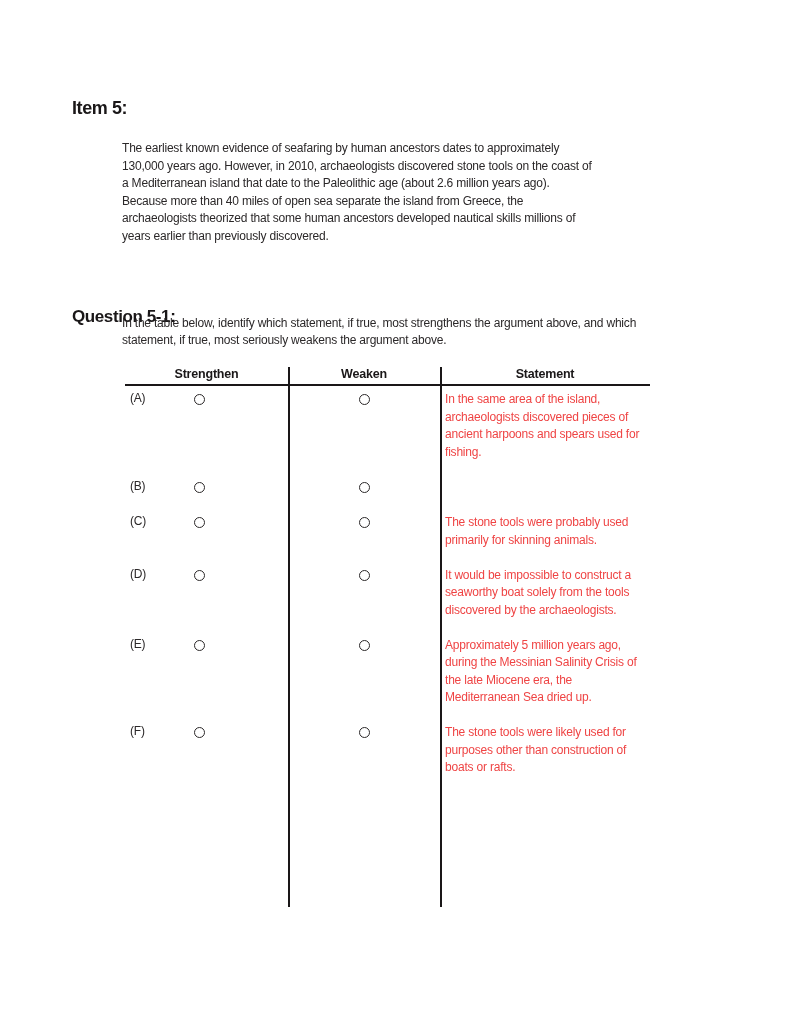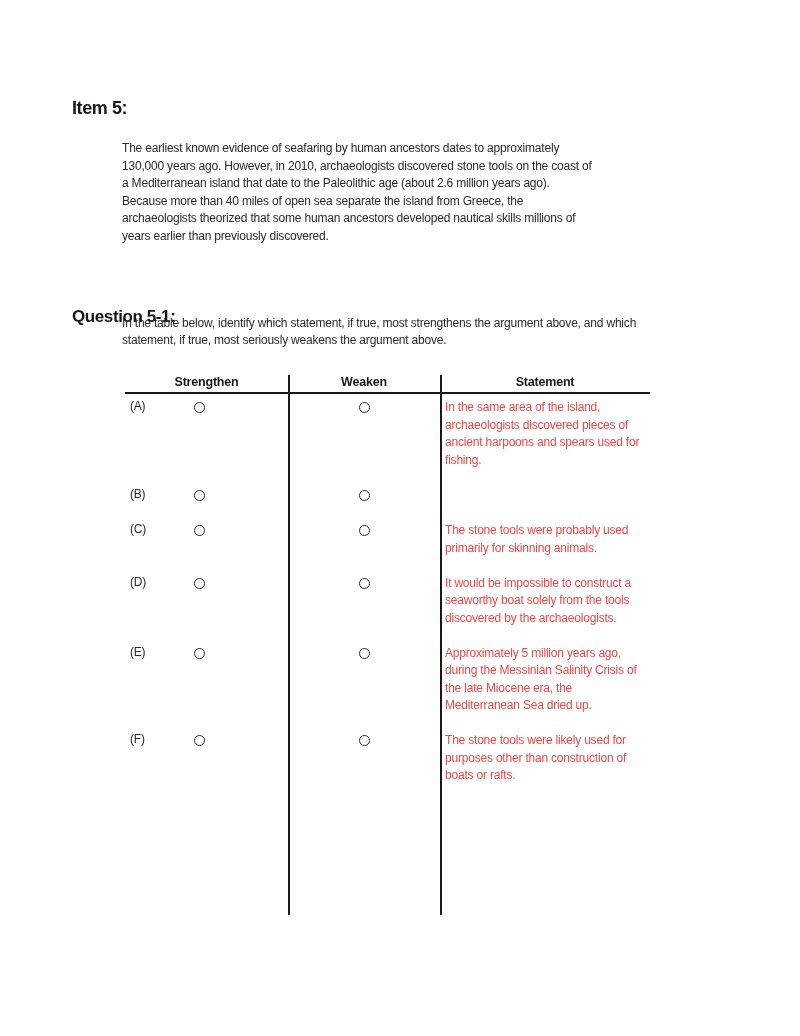--- a/index.html
+++ b/index.html
@@ -44,21 +44,20 @@
     top: 315px;
     width: 522px;
     line-height: 17.3px;
   }
   
   #answer-table {
     position: absolute;
     left: 125px;
     top: 367px;
     width: 525px;
-    margin-top: 8px;
   }
   #table-header {
     display: flex;
     border-bottom: 2px solid #1a1718;
     padding-bottom: 3px;
   }
   .th {
     font-weight: bold;
     font-size: 12.5px;
     letter-spacing: -0.2px;

